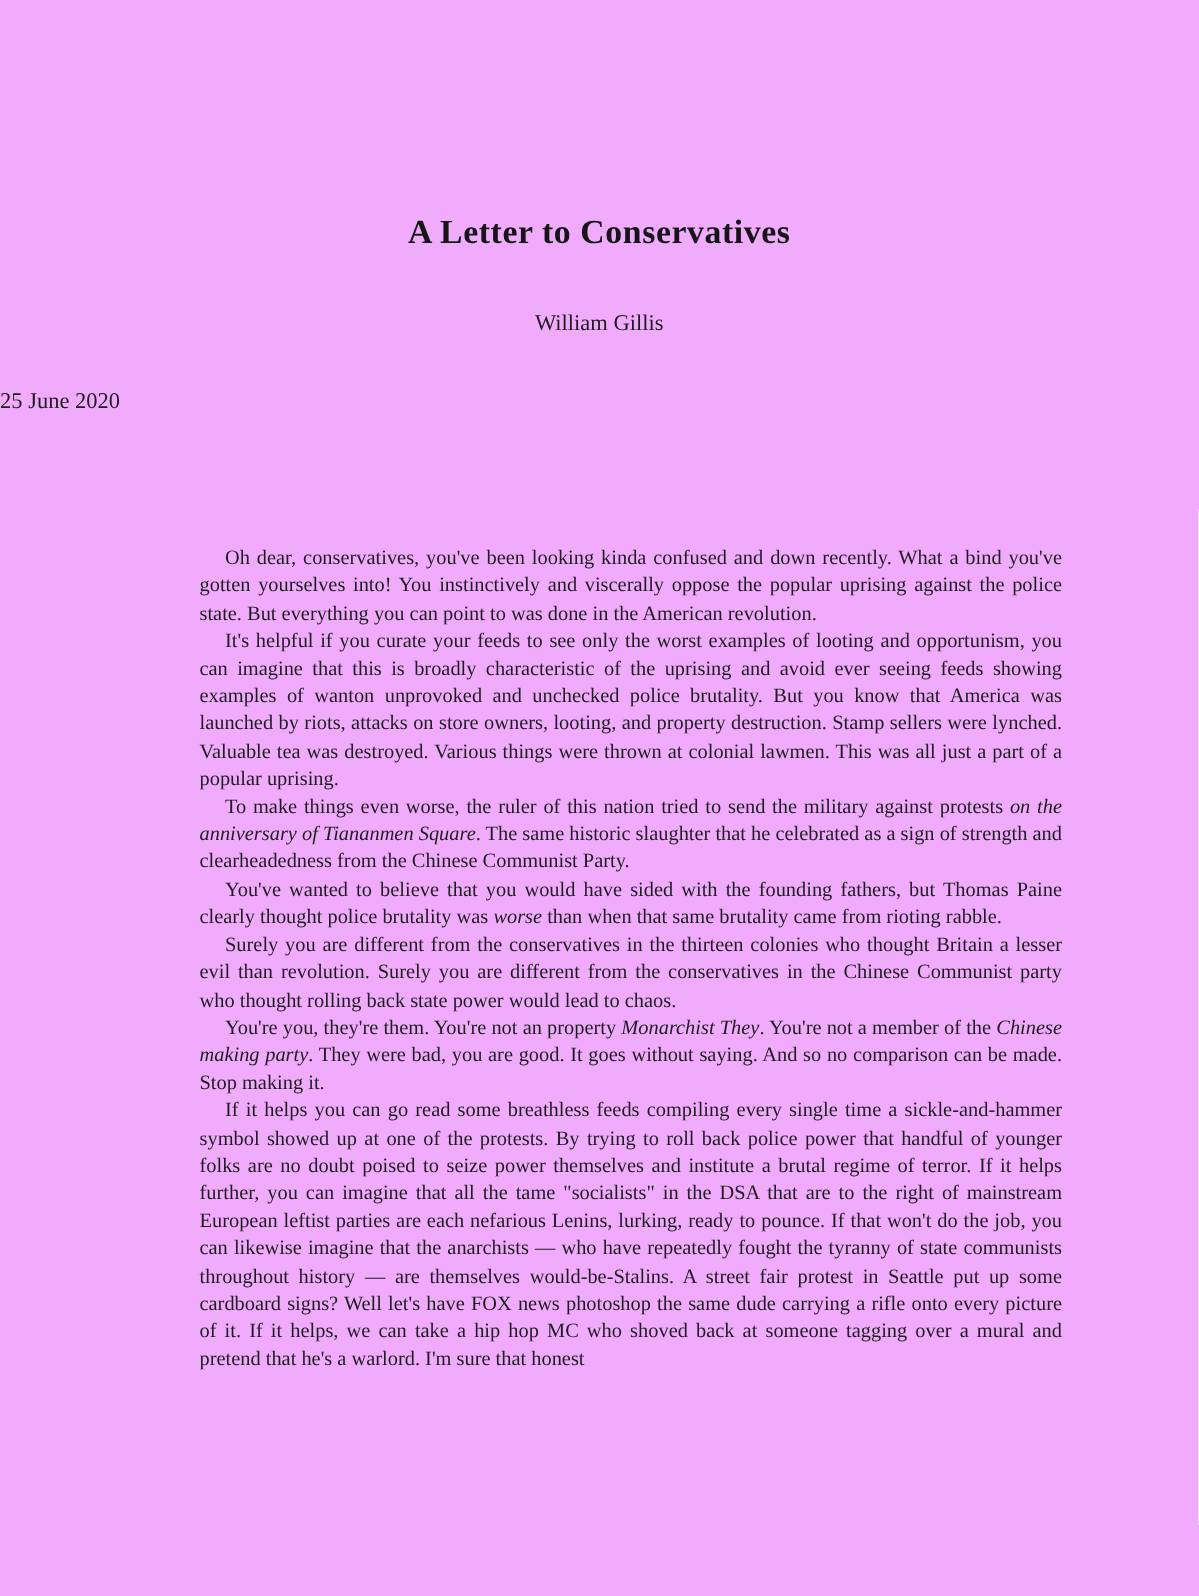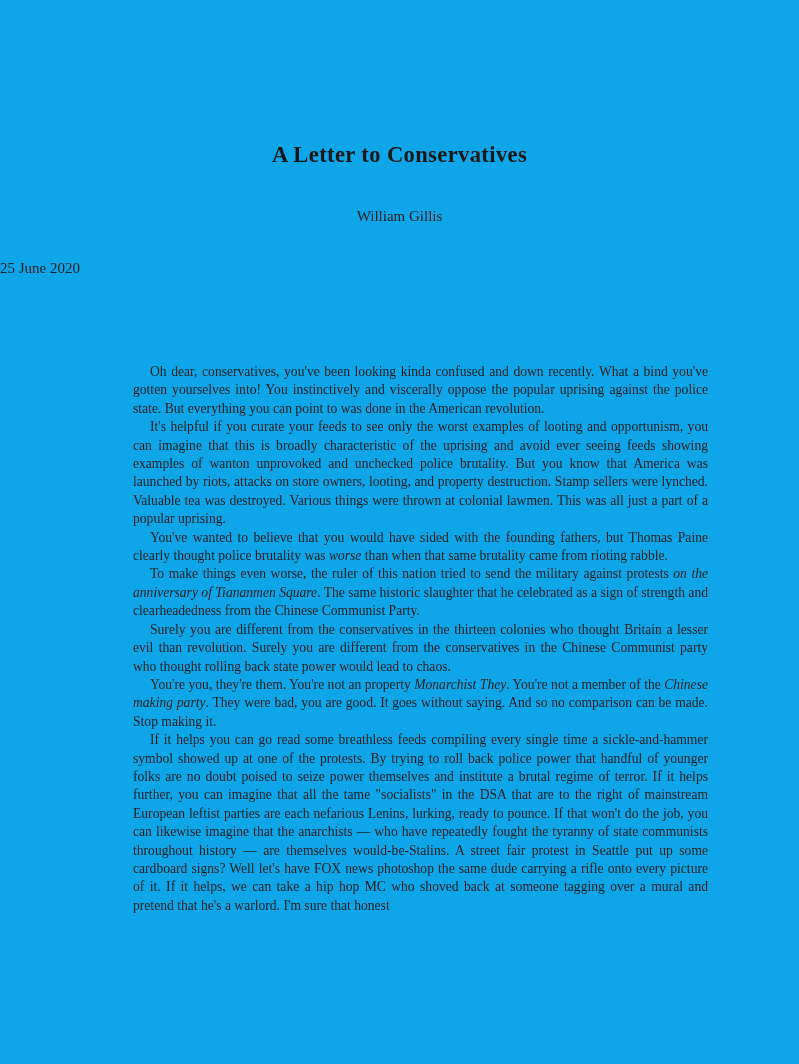--- a/index.html
+++ b/index.html
@@ -4,21 +4,21 @@
   <style>
     html, body {
       margin: 0;
       padding: 0;
       background: #ffffff;
     }
     .page {
       position: relative;
       width: 799px;
       height: 1064px;
-      background: #0ea5e9;
+      background: #f0abfc;
       overflow: hidden;
       font-family: "Liberation Serif", "DejaVu Serif", serif;
       color: #1d1d1d;
     }
     .doc-title {
       margin: 0;
       padding-top: 142px;
       text-align: center;
       font-size: 22.5px;
       font-weight: bold;
@@ -56,19 +56,19 @@
 </head>
 <body>
 
 <div class="page">
   <h1 class="doc-title">A Letter to Conservatives</h1>
   <div class="doc-author">William Gillis</div>
   <div class="doc-date">25 June 2020</div>
   <div class="article-body">
       <p><span>Oh dear, conservatives, you've been looking kinda confused and down recently. What a bind you've gotten yourselves into! You instinctively and viscerally oppose the popular uprising against the police state. But everything you can point to was done in the American revolution.</span></p>
       <p><span>It's helpful if you curate your feeds to see only the worst examples of looting and opportunism, you can imagine that this is broadly characteristic of the uprising and avoid ever seeing feeds showing examples of wanton unprovoked and unchecked police brutality. But you know that America was launched by riots, attacks on store owners, looting, and property destruction. Stamp sellers were lynched. Valuable tea was destroyed. Various things were thrown at colonial lawmen. This was all just a part of a popular uprising.</span></p>
+      <p><span>To make things even worse, the ruler of this nation tried to send the military against protests </span><em>on the anniversary of Tiananmen Square</em><span>. The same historic slaughter that he celebrated as a sign of strength and clearheadedness from the Chinese Communist Party.</span></p>
       <p><span>You've wanted to believe that you would have sided with the founding fathers, but Thomas Paine clearly thought police brutality was </span><em>worse</em><span> than when that same brutality came from rioting rabble.</span></p>
-      <p><span>To make things even worse, the ruler of this nation tried to send the military against protests </span><em>on the anniversary of Tiananmen Square</em><span>. The same historic slaughter that he celebrated as a sign of strength and clearheadedness from the Chinese Communist Party.</span></p>
       <p><span>Surely you are different from the conservatives in the thirteen colonies who thought Britain a lesser evil than revolution. Surely you are different from the conservatives in the Chinese Communist party who thought rolling back state power would lead to chaos.</span></p>
       <p><span>You're you, they're them. You're not an property </span><em>Monarchist They</em><span>. You're not a member of the </span><em>Chinese making party</em><span>. They were bad, you are good. It goes without saying. And so no comparison can be made. Stop making it.</span></p>
       <p><span>If it helps you can go read some breathless feeds compiling every single time a sickle-and-hammer symbol showed up at one of the protests. By trying to roll back police power that handful of younger folks are no doubt poised to seize power themselves and institute a brutal regime of terror. If it helps further, you can imagine that all the tame "socialists" in the DSA that are to the right of mainstream European leftist parties are each nefarious Lenins, lurking, ready to pounce. If that won't do the job, you can likewise imagine that the anarchists — who have repeatedly fought the tyranny of state communists throughout history — are themselves would-be-Stalins. A street fair protest in Seattle put up some cardboard signs? Well let's have FOX news photoshop the same dude carrying a rifle onto every picture of it. If it helps, we can take a hip hop MC who shoved back at someone tagging over a mural and pretend that he's a warlord. I'm sure that honest</span></p>
     </div>
 </div>
 
 </body></html>

